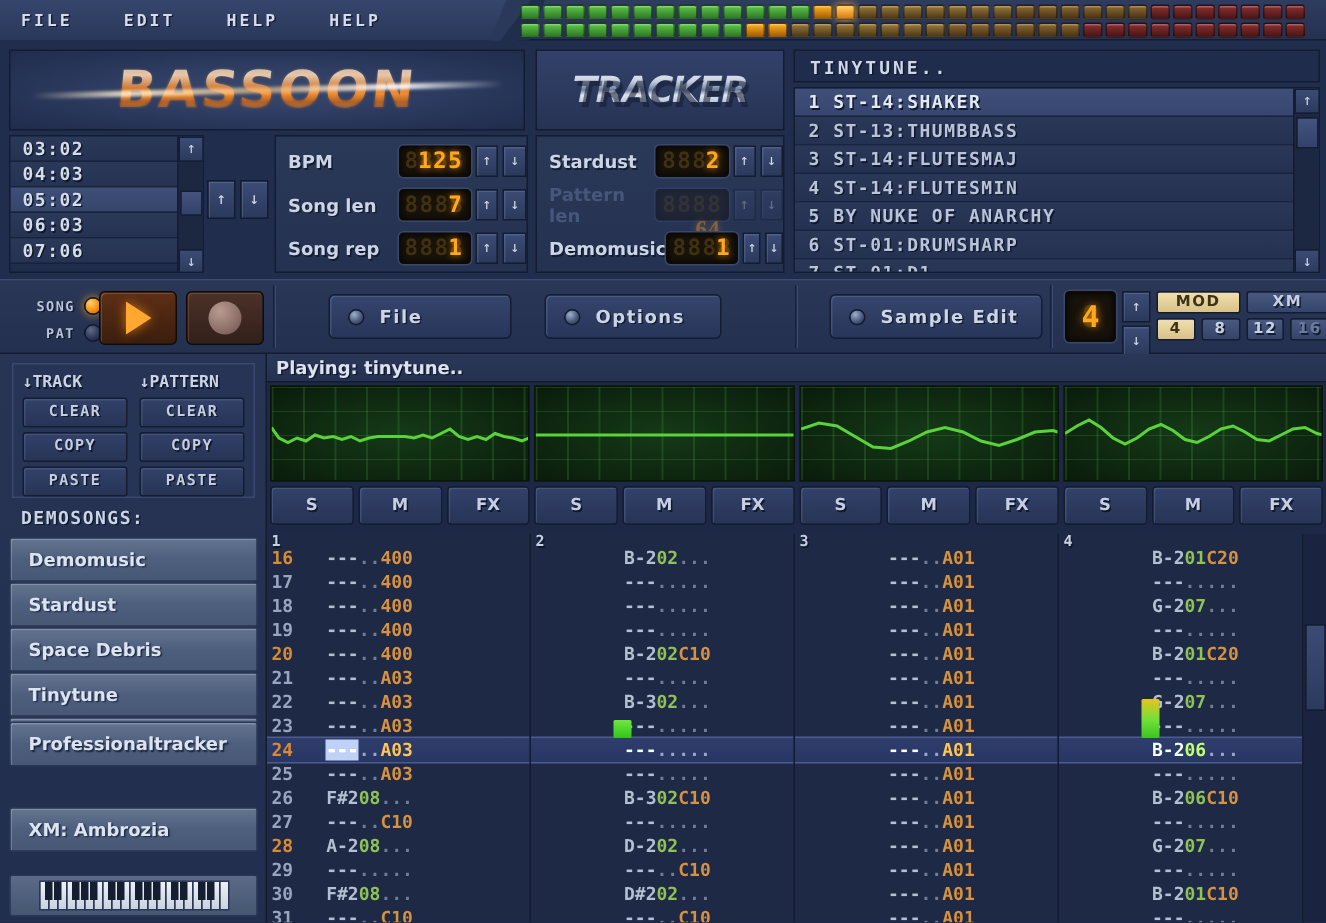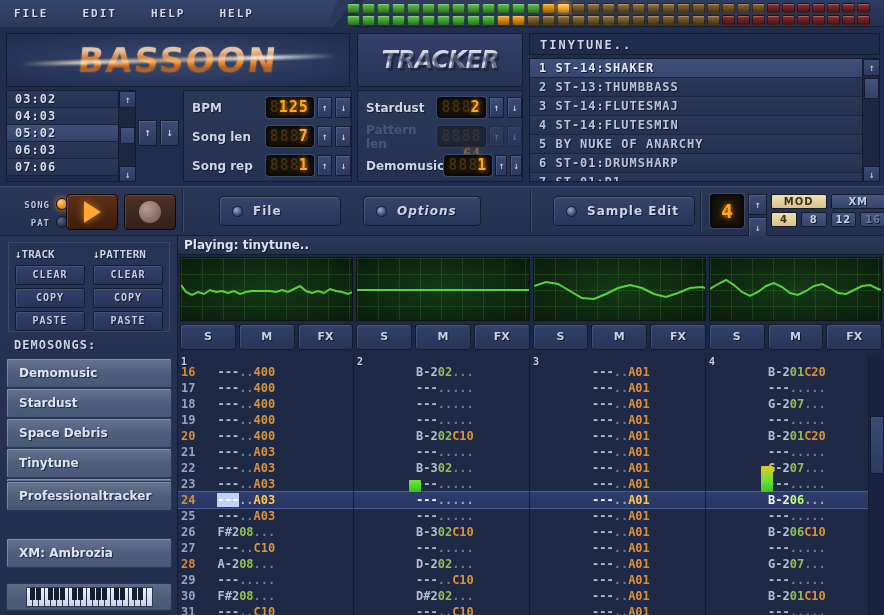--- a/index.html
+++ b/index.html
@@ -510,21 +510,21 @@
   </div>
 
   <div class="tb-sep" style="left:182px;"></div>
   <div class="tb-sep" style="left:530px;"></div>
   <div class="tb-sep" style="left:700px;"></div>
 
   <div class="tool-btn" style="left:219px; top:196px; width:122px;">
     <span class="knob"></span>
     <span class="lbl">File</span>
   </div>
-  <div class="tool-btn" style="left:363px; top:196px; width:118px;font-style:italic;">
+  <div class="tool-btn" style="left:363px; top:196px; width:118px;">
     <span class="knob"></span>
     <span class="lbl">Options</span>
   </div>
   <div class="tool-btn" style="left:553px; top:196px; width:142px;">
     <span class="knob"></span>
     <span class="lbl">Sample Edit</span>
   </div>
 
   <div class="chan-seg">
     <div style="display:flex; gap:4px; align-items:flex-start;">

